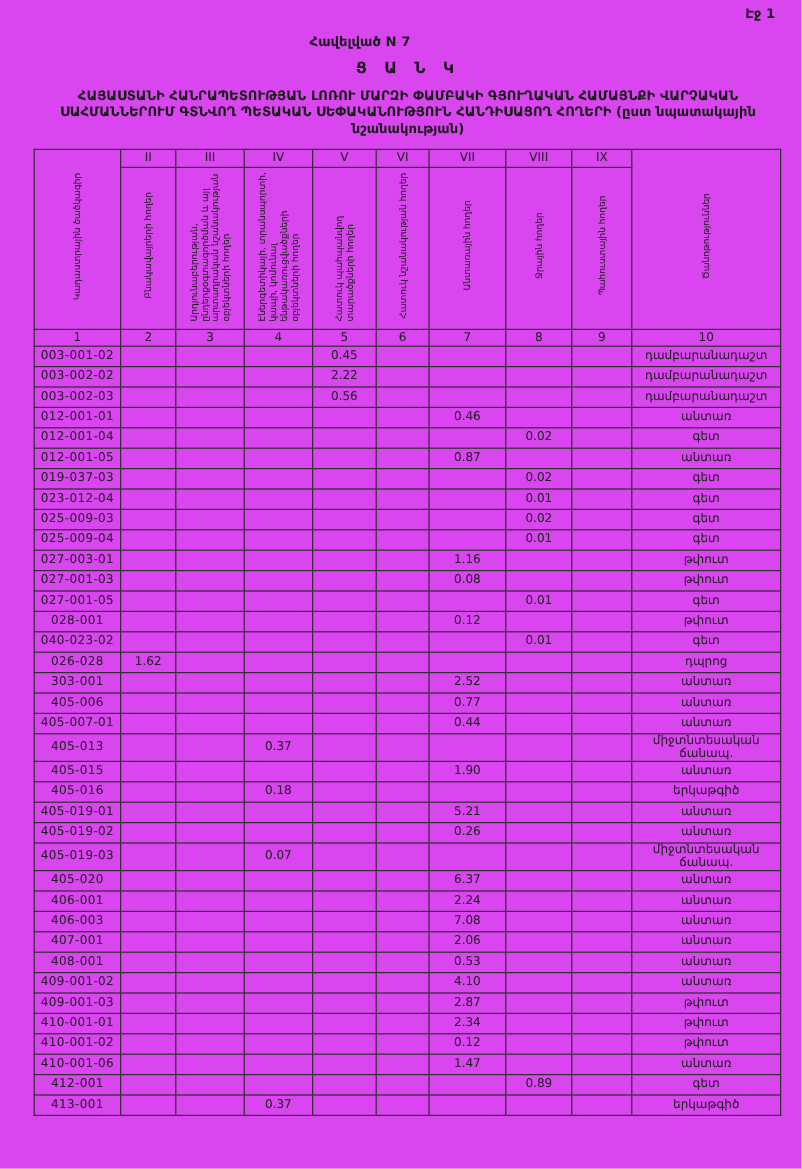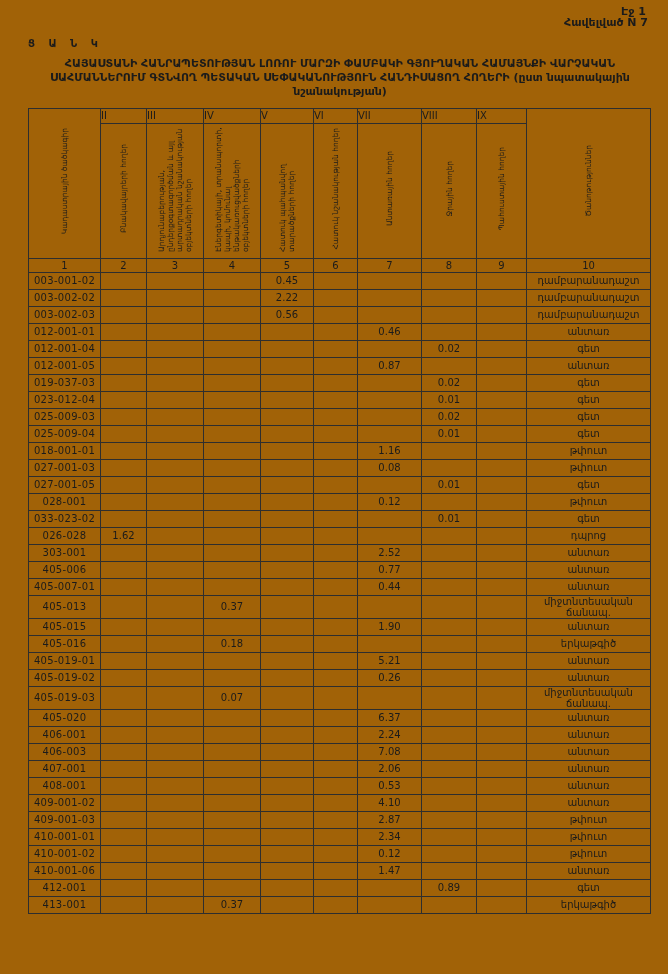--- a/index.html
+++ b/index.html
@@ -7,38 +7,38 @@
   body {
     width: 668px; height: 974px;
     font-family: "DejaVu Sans", sans-serif;
     color: #1b1b1b;
     position: relative;
     overflow: hidden;
   }
   .page {
     width: 668px; height: 974px;
     padding: 6px 16px 4px 28px;
-    background: #a16207;
+    background: #d946ef;
     position: relative;
   }
   .page-num {
     position: absolute; top: 5px; right: 22px;
     font-size: 11px; font-weight: bold;
   }
   .appendix-block {
     width: 390px;
-    margin: 10px 4px 0 auto;
-    text-align: right;
+    margin: 22px 4px 0 auto;
+    text-align: left;
     font-size: 11px;
     font-weight: bold;
     line-height: 1.3;
   }
   .list-label {
-    text-align: left;
-    font-size: 10px;
+    text-align: center;
+    font-size: 13px;
     font-weight: bold;
     letter-spacing: 5px;
     margin-top: 8px;
   }
   .doc-title {
     margin: 8px auto 0 auto;
     width: 600px;
     text-align: center;
     font-size: 11px;
     font-weight: bold;
@@ -50,21 +50,21 @@
     table-layout: fixed;
     width: 622px;
   }
   table.land-table th, table.land-table td {
     border: 1px solid #2e2e2e;
     font-weight: normal;
     overflow: hidden;
   }
   .rom {
     height: 15px;
-    text-align: left;
+    text-align: center;
     font-size: 10px;
     font-weight: bold;
   }
   .vhead {
     height: 132px;
     vertical-align: middle;
     text-align: center;
     padding: 2px 1px;
   }
   .vert {
@@ -271,21 +271,21 @@
           <td class="val"></td>
           <td class="val"></td>
           <td class="val"></td>
           <td class="val"></td>
           <td class="val"></td>
           <td class="val">0.01</td>
           <td class="val"></td>
           <td class="note">գետ</td>
         </tr>
         <tr>
-          <td class="code">018-001-01</td>
+          <td class="code">027-003-01</td>
           <td class="val"></td>
           <td class="val"></td>
           <td class="val"></td>
           <td class="val"></td>
           <td class="val"></td>
           <td class="val">1.16</td>
           <td class="val"></td>
           <td class="val"></td>
           <td class="note">թփուտ</td>
         </tr>
@@ -319,21 +319,21 @@
           <td class="val"></td>
           <td class="val"></td>
           <td class="val"></td>
           <td class="val"></td>
           <td class="val">0.12</td>
           <td class="val"></td>
           <td class="val"></td>
           <td class="note">թփուտ</td>
         </tr>
         <tr>
-          <td class="code">033-023-02</td>
+          <td class="code">040-023-02</td>
           <td class="val"></td>
           <td class="val"></td>
           <td class="val"></td>
           <td class="val"></td>
           <td class="val"></td>
           <td class="val"></td>
           <td class="val">0.01</td>
           <td class="val"></td>
           <td class="note">գետ</td>
         </tr>

